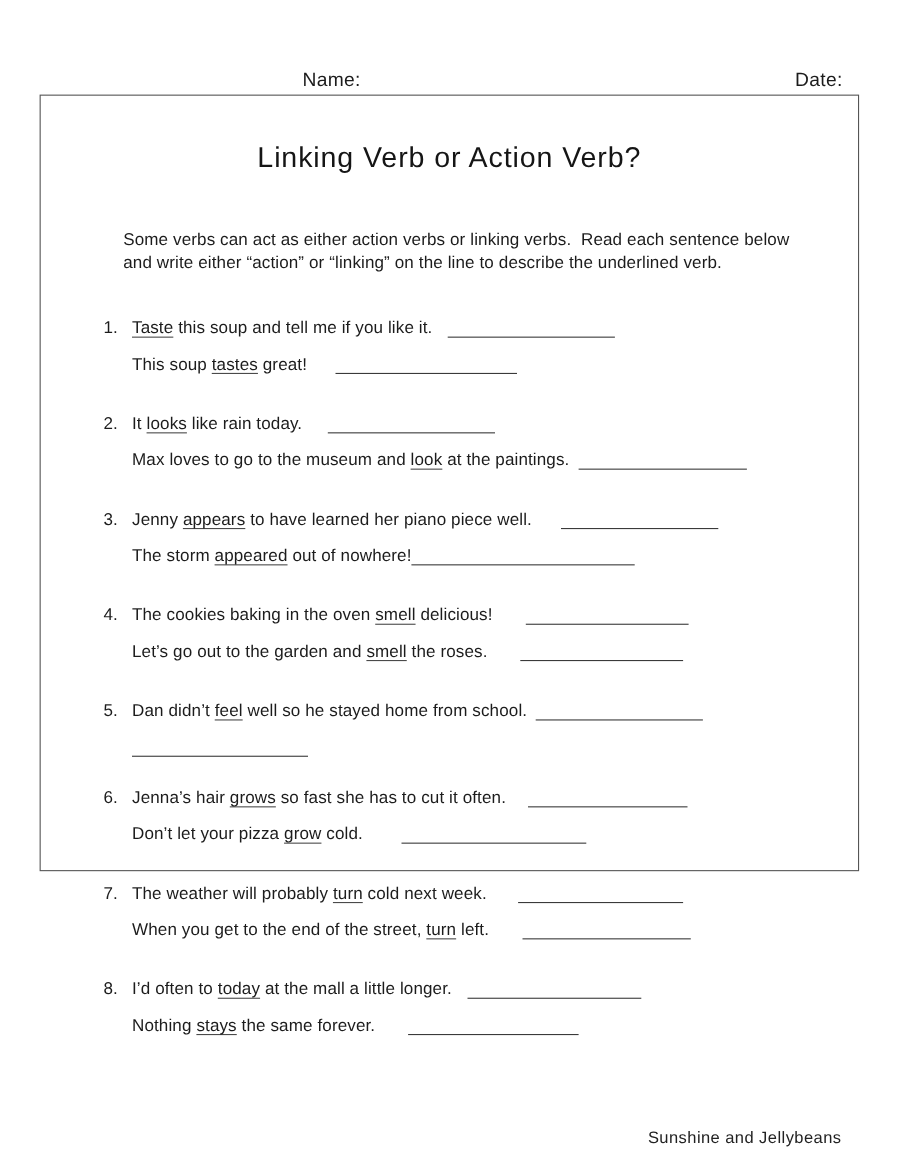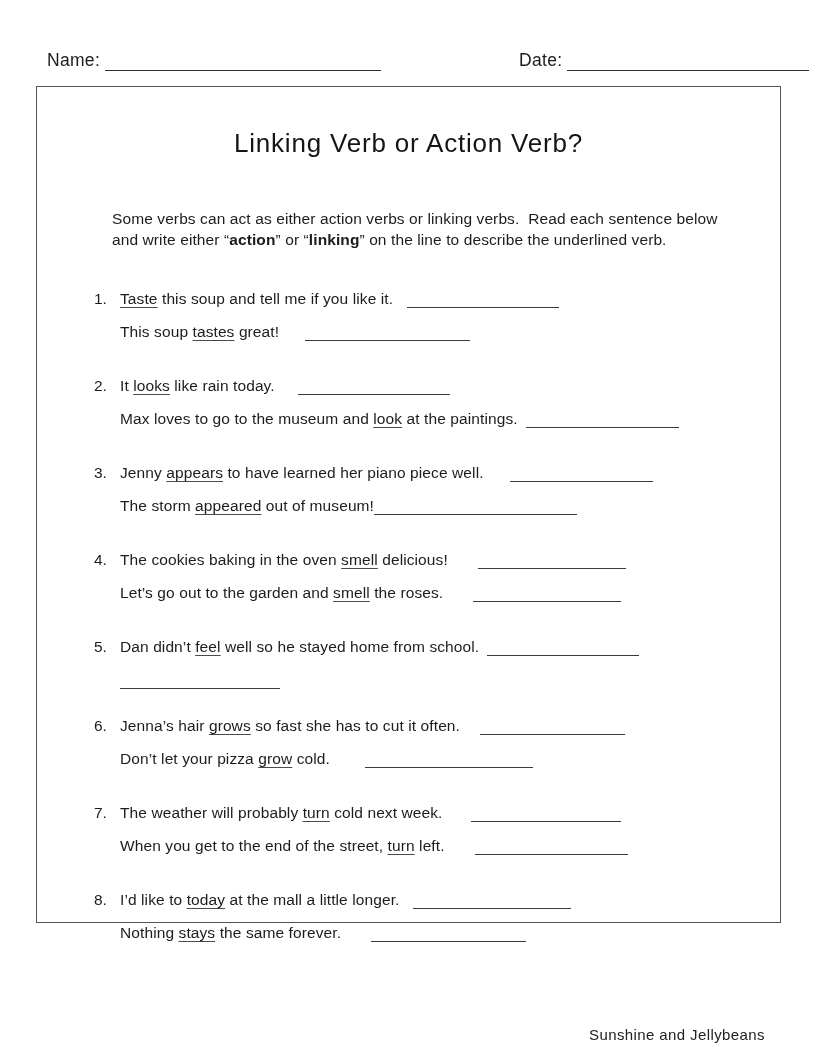--- a/index.html
+++ b/index.html
@@ -5,53 +5,53 @@
   * { margin: 0; padding: 0; box-sizing: border-box; }
   html, body { background: #fff; }
   body {
     width: 816px; height: 1056px; position: relative;
     font-family: "Liberation Sans", sans-serif;
     color: #1c1c1c;
     overflow: hidden;
   }
 
   
-  .header-group { position: absolute; top: 48px; display: flex; align-items: center; }
+  .header-group { position: absolute; top: 60px; display: flex; align-items: flex-end; flex-direction: column; }
   .hg-name { left: 47px; }
   .hg-date { left: 475px; margin-left: 44px; }
   .header-label { font-size: 17.5px; letter-spacing: 0.3px; line-height: 24px; }
   .header-line { display: inline-block; border-bottom: 1.6px solid #2e2e2e; height: 22px; margin-left: 5px; }
   .name-line { width: 276px; }
   .date-line { width: 242px; }
 
   
   .panel {
     position: absolute; left: 36px; top: 86px;
-    width: 745px; height: 837px;
+    width: 745px; height: 706px;
     border: 1.5px solid #555;
     background: #fff;
   }
 
   .title {
     margin-top: 41px;
     text-align: center;
     font-size: 26px;
     font-weight: 400;
     letter-spacing: 0.8px;
     color: #151515;
   }
 
   .instructions {
     margin: 49px 60px 0 75px;
     max-width: 606px;
     font-size: 15.5px;
     line-height: 21px;
     letter-spacing: 0.1px;
   }
-  .instructions b { font-weight: 700; }
+  .instructions b { font-weight: 400; }
 
   
   .questions { margin-top: 39px; padding-left: 57px; }
   .question {
     display: grid;
     grid-template-columns: 26px auto;
     margin-bottom: 34px;
     font-size: 15.5px;
   }
   .question.compact { margin-bottom: 26px; }
@@ -102,21 +102,21 @@
         <div class="q-line"><span>This soup </span><span class="uverb">tastes</span><span> great!</span><span class="blank" style="width: 165px; margin-left: 26px;"></span></div>
       </div>
       <div class="question">
         <span class="q-num">2.</span>
         <div class="q-line"><span>It </span><span class="uverb">looks</span><span> like rain today.</span><span class="blank" style="width: 152px; margin-left: 23px;"></span></div>
         <div class="q-line"><span>Max loves to go to the museum and </span><span class="uverb">look</span><span> at the paintings.</span><span class="blank" style="width: 153px; margin-left: 8px;"></span></div>
       </div>
       <div class="question">
         <span class="q-num">3.</span>
         <div class="q-line"><span>Jenny </span><span class="uverb">appears</span><span> to have learned her piano piece well.</span><span class="blank" style="width: 143px; margin-left: 26px;"></span></div>
-        <div class="q-line"><span>The storm </span><span class="uverb">appeared</span><span> out of museum!</span><span class="blank" style="width: 203px; margin-left: 0px;"></span></div>
+        <div class="q-line"><span>The storm </span><span class="uverb">appeared</span><span> out of nowhere!</span><span class="blank" style="width: 203px; margin-left: 0px;"></span></div>
       </div>
       <div class="question">
         <span class="q-num">4.</span>
         <div class="q-line"><span>The cookies baking in the oven </span><span class="uverb">smell</span><span> delicious!</span><span class="blank" style="width: 148px; margin-left: 30px;"></span></div>
         <div class="q-line"><span>Let’s go out to the garden and </span><span class="uverb">smell</span><span> the roses.</span><span class="blank" style="width: 148px; margin-left: 30px;"></span></div>
       </div>
       <div class="question compact">
         <span class="q-num">5.</span>
         <div class="q-line"><span>Dan didn’t </span><span class="uverb">feel</span><span> well so he stayed home from school.</span><span class="blank" style="width: 152px; margin-left: 8px;"></span></div>
         <div class="q-line"><span class="blank" style="width: 160px; margin-left: 0px;"></span></div>
@@ -126,19 +126,19 @@
         <div class="q-line"><span>Jenna’s hair </span><span class="uverb">grows</span><span> so fast she has to cut it often.</span><span class="blank" style="width: 145px; margin-left: 20px;"></span></div>
         <div class="q-line"><span>Don’t let your pizza </span><span class="uverb">grow</span><span> cold.</span><span class="blank" style="width: 168px; margin-left: 35px;"></span></div>
       </div>
       <div class="question">
         <span class="q-num">7.</span>
         <div class="q-line"><span>The weather will probably </span><span class="uverb">turn</span><span> cold next week.</span><span class="blank" style="width: 150px; margin-left: 28px;"></span></div>
         <div class="q-line"><span>When you get to the end of the street, </span><span class="uverb">turn</span><span> left.</span><span class="blank" style="width: 153px; margin-left: 30px;"></span></div>
       </div>
       <div class="question">
         <span class="q-num">8.</span>
-        <div class="q-line"><span>I’d like to </span><span class="uverb">today</span><span> at the mall a little longer.</span><span class="blank" style="width: 158px; margin-left: 14px;"></span></div>
+        <div class="q-line"><span>I’d often to </span><span class="uverb">today</span><span> at the mall a little longer.</span><span class="blank" style="width: 158px; margin-left: 14px;"></span></div>
         <div class="q-line"><span>Nothing </span><span class="uverb">stays</span><span> the same forever.</span><span class="blank" style="width: 155px; margin-left: 30px;"></span></div>
       </div>
     </div>
 </div>
 
 <div class="footer">Sunshine and Jellybeans</div>
 
 </body></html>

